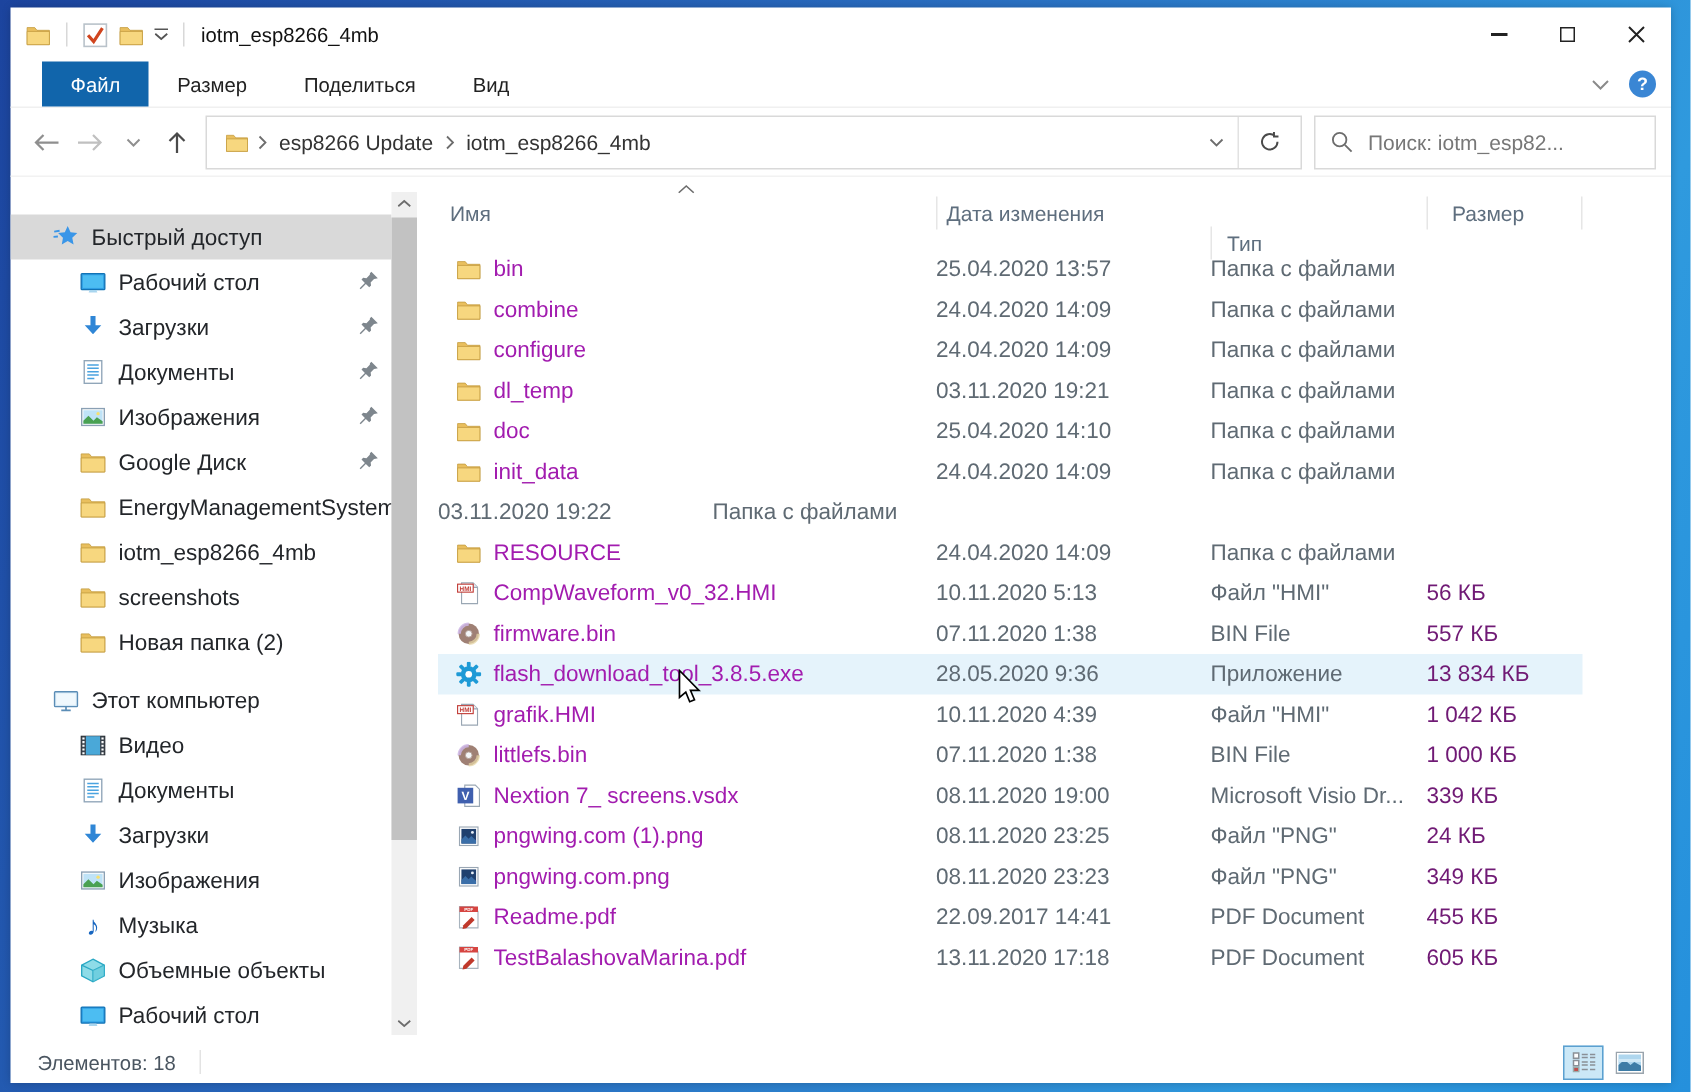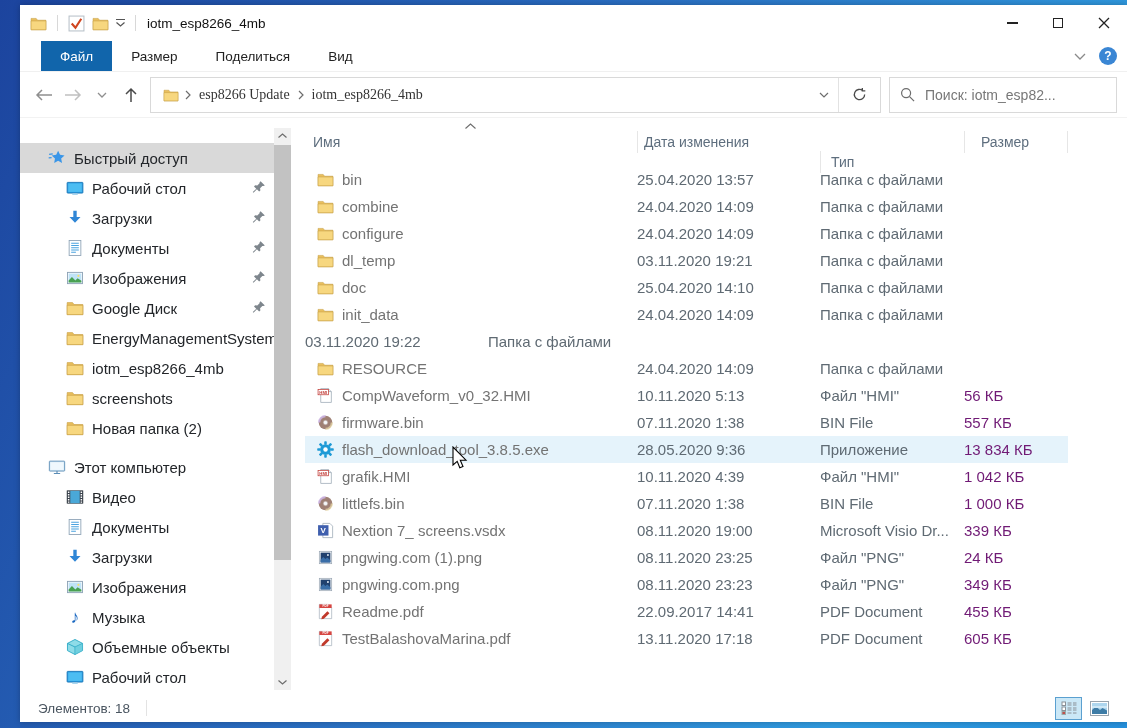--- a/index.html
+++ b/index.html
@@ -1,21 +1,21 @@
 <!DOCTYPE html>
 <html><head>
 <meta charset="utf-8">
 <style>
   * { margin:0; padding:0; box-sizing:border-box; }
   html,body { width:1127px; height:728px; overflow:hidden;
     font-family:"Liberation Sans", sans-serif; }
   body { position:relative;
     background:linear-gradient(115deg,#1c449e 0%,#2a6fc2 45%,#2f9ade 80%,#2590dc 100%); }
 
-  .window { position:absolute; left:20px; top:5px; width:1107px; height:717px;
+  .window { position:absolute; left:7px; top:5px; width:1107px; height:717px;
     background:#fff; display:flex; flex-direction:column; box-shadow:0 0 6px rgba(0,0,0,.25); }
 
   
   .titlebar { height:36px; display:flex; align-items:center; padding-left:10px; flex:0 0 auto; }
   .qat { display:flex; align-items:center; gap:7px; }
   .qat .sep { width:1px; height:16px; background:#d8d8d8; margin:0 3px; }
   .qat-dd { display:flex; flex-direction:column; align-items:center; }
   .qat-dd .bar { width:9px; height:1.5px; background:#555; margin-bottom:2px; }
   .title-text { font-size:13.5px; color:#111; margin-left:8px; }
   .win-controls { margin-left:auto; display:flex; height:100%; }
@@ -34,21 +34,21 @@
     font-size:12px; font-weight:bold; display:flex; align-items:center; justify-content:center; }
 
   
   .toolbar { height:46px; display:flex; align-items:center; padding:0 10px; flex:0 0 auto;
     border-bottom:1px solid #f2f2f2; }
   .nav-btns { display:flex; align-items:center; gap:2px; margin-right:6px; }
   .nav-btn { width:27px; height:30px; display:flex; align-items:center; justify-content:center; }
   .addressbar { width:768px; height:36px; border:1px solid #d9d9d9; display:flex;
     align-items:center; font-size:14px; color:#333; }
   .crumbs { display:flex; align-items:center; flex:1; padding-left:8px; height:100%; }
-  .crumb { padding:0 6px; height:100%; display:flex; align-items:center;font-family:Liberation Serif, serif; }
+  .crumb { padding:0 6px; height:100%; display:flex; align-items:center; }
   .crumb-sep { padding:0 2px; display:flex; align-items:center; }
   .addr-dd { width:28px; height:100%; display:flex; align-items:center; justify-content:center; }
   .refresh-btn { width:42px; height:100%; border-left:1px solid #e2e2e2;
     display:flex; align-items:center; justify-content:center;
     font-size:16px; color:#444; }
   .searchbox { flex:1; height:36px; border:1px solid #d9d9d9; margin-left:8px;
     display:flex; align-items:center; padding:0 10px; gap:10px; }
   .searchbox input { border:none; outline:none; flex:1; font-size:14px; color:#c2410c;
     font-family:"Liberation Sans", sans-serif; background:transparent; }
   .searchbox input::placeholder { color:#777; opacity:1; }
@@ -85,21 +85,21 @@
   .fh-cell { height:22px; display:flex; align-items:center; }
   .fh-name { width:332px; padding-left:8px; }
   .fh-date { width:183px; padding-left:6px; border-left:1px solid #e6e6e6; }
   .fh-type { width:144px; padding-left:10px; border-left:1px solid #e6e6e6;margin-top:40px; }
   .fh-size { width:103px; padding-left:16px; border-left:1px solid #e6e6e6; }
   .fh-ghost { width:1px; height:22px; border-left:1px solid #e6e6e6; }
 
   .file-row { height:27px; display:flex; align-items:center; width:763px; }
   .file-row.hover { background:#e5f3fb; }
   .fc-name { width:332px; display:flex; align-items:center; padding-left:12px;
-    color:#737373; overflow:hidden; white-space:nowrap; }
+    color:#a21caf; overflow:hidden; white-space:nowrap; }
   .fc-name .ico { width:17px; height:17px; margin-right:8px; flex:0 0 auto;
     display:flex; align-items:center; justify-content:center; }
   .fc-date { width:183px; color:#5f6a73; }
   .fc-type { width:144px; color:#5f6a73; overflow:hidden; white-space:nowrap; }
   .fc-size { width:95px; text-align:left; color:#701a75; padding-right:8px; }
 
   
   .statusbar { height:28px; display:flex; align-items:center; padding-left:18px;
     font-size:13.5px; color:#4a5560; flex:0 0 auto; }
   .status-sep { width:1px; height:16px; background:#e3e3e3; margin-left:16px; }

